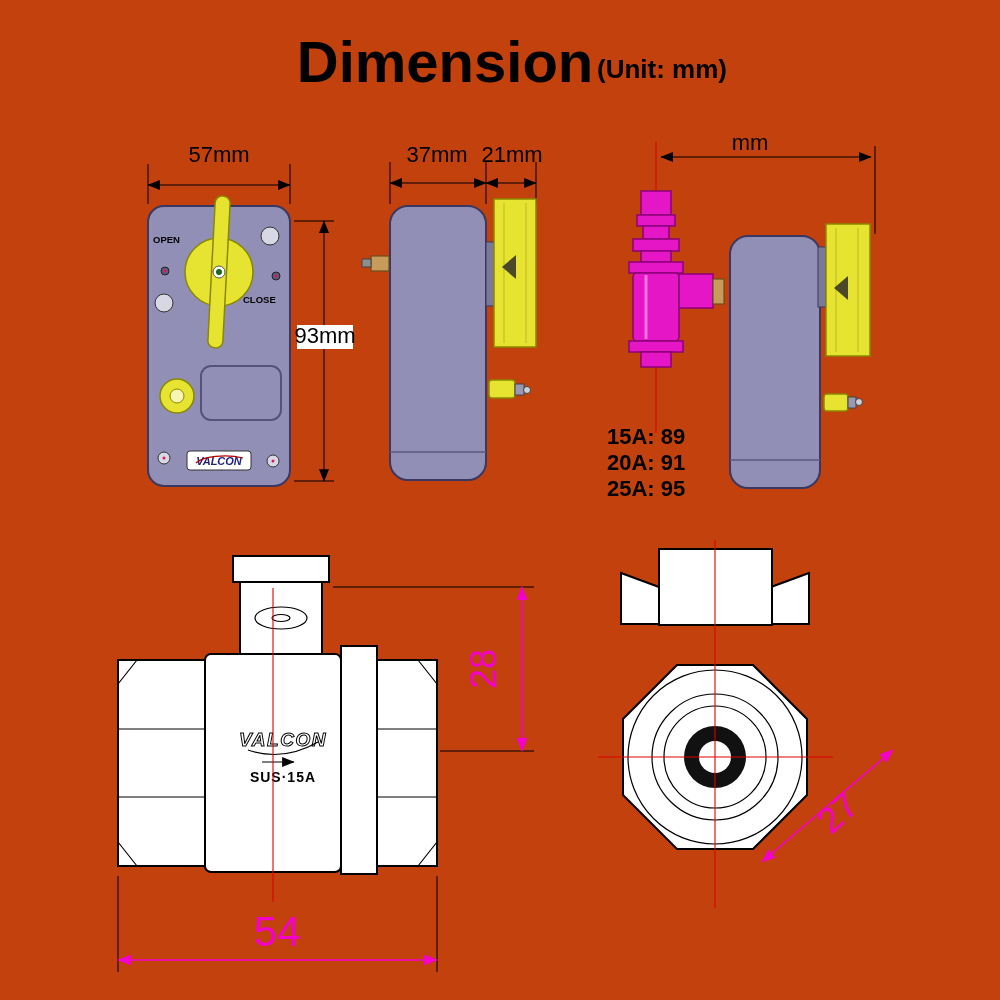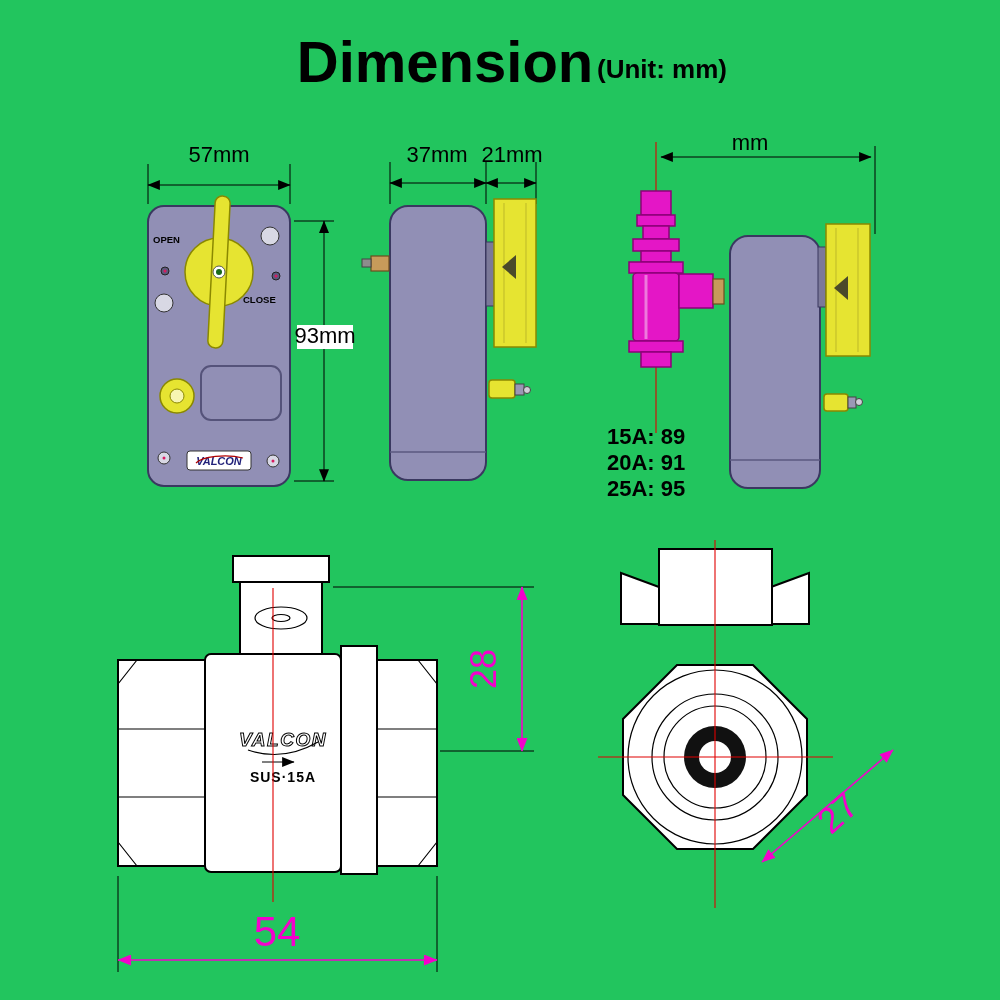--- a/index.html
+++ b/index.html
@@ -3,21 +3,21 @@
 <meta charset="utf-8">
 <style>
   :root{
     --body:#918fb5; --body-dk:#3a3860; --body-seam:#5b5980;
     --yel:#e6e431; --yel-dk:#8a8800;
     --mag-part:#e416c6; --mag-part-dk:#8d0078;
     --tan:#c79b5a; --tan-dk:#6b4e1e;
     --dim-mag:#f400cc; --cl-red:#e00000;
   }
   html,body{margin:0;padding:0;background:#fff;}
-  .page{width:1000px;height:1000px;background:#22c55e;position:relative;font-family:"Liberation Sans",sans-serif;}
+  .page{width:1000px;height:1000px;background:#c2410c;position:relative;font-family:"Liberation Sans",sans-serif;}
   svg text{font-family:"Liberation Sans",sans-serif;fill:#000;}
   .t-title{font-size:58px;font-weight:bold;}
   .t-unit{font-size:26px;font-weight:bold;}
   .t-dim{font-size:22px;}
   .t-table{font-size:22px;font-weight:600;}
   .t-tiny{font-size:9.5px;font-weight:bold;}
   .t-logo{font-size:11px;font-weight:bold;font-style:italic;fill:#22227a;}
   .t-brand{font-size:19px;font-weight:bold;font-style:italic;letter-spacing:1.5px;fill:#fff;stroke:#000;stroke-width:1;}
   .t-model{font-size:14px;font-weight:bold;letter-spacing:1px;}
   .t-mag36{font-size:36px;fill:var(--dim-mag);}

